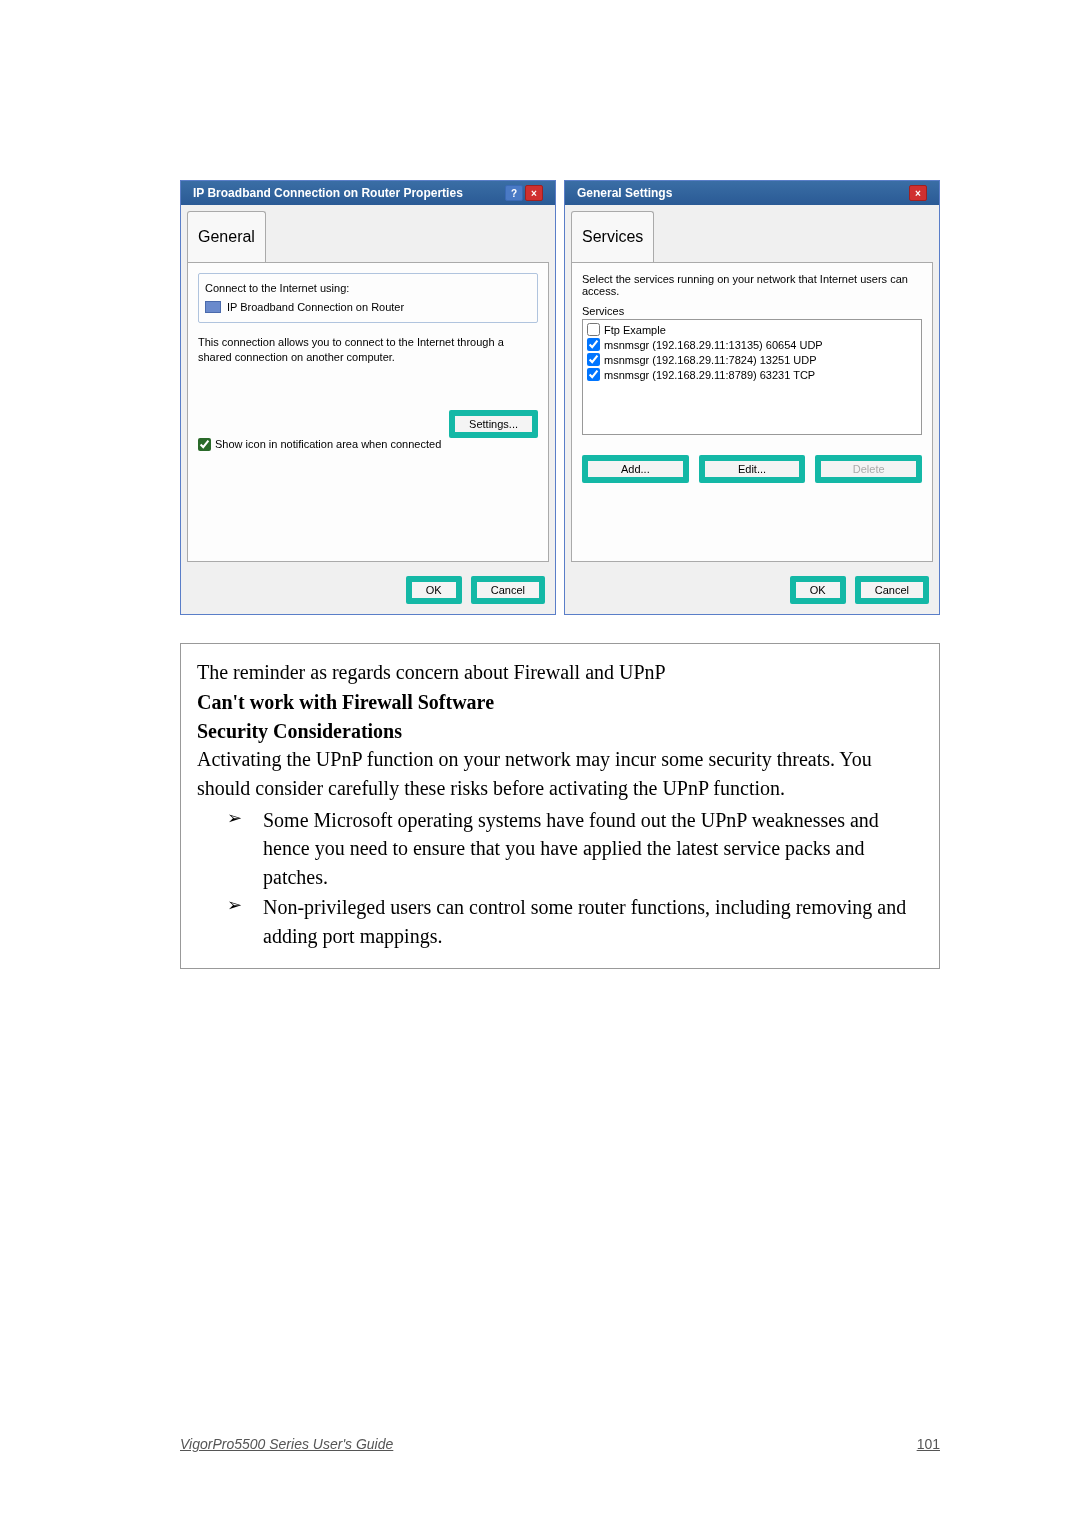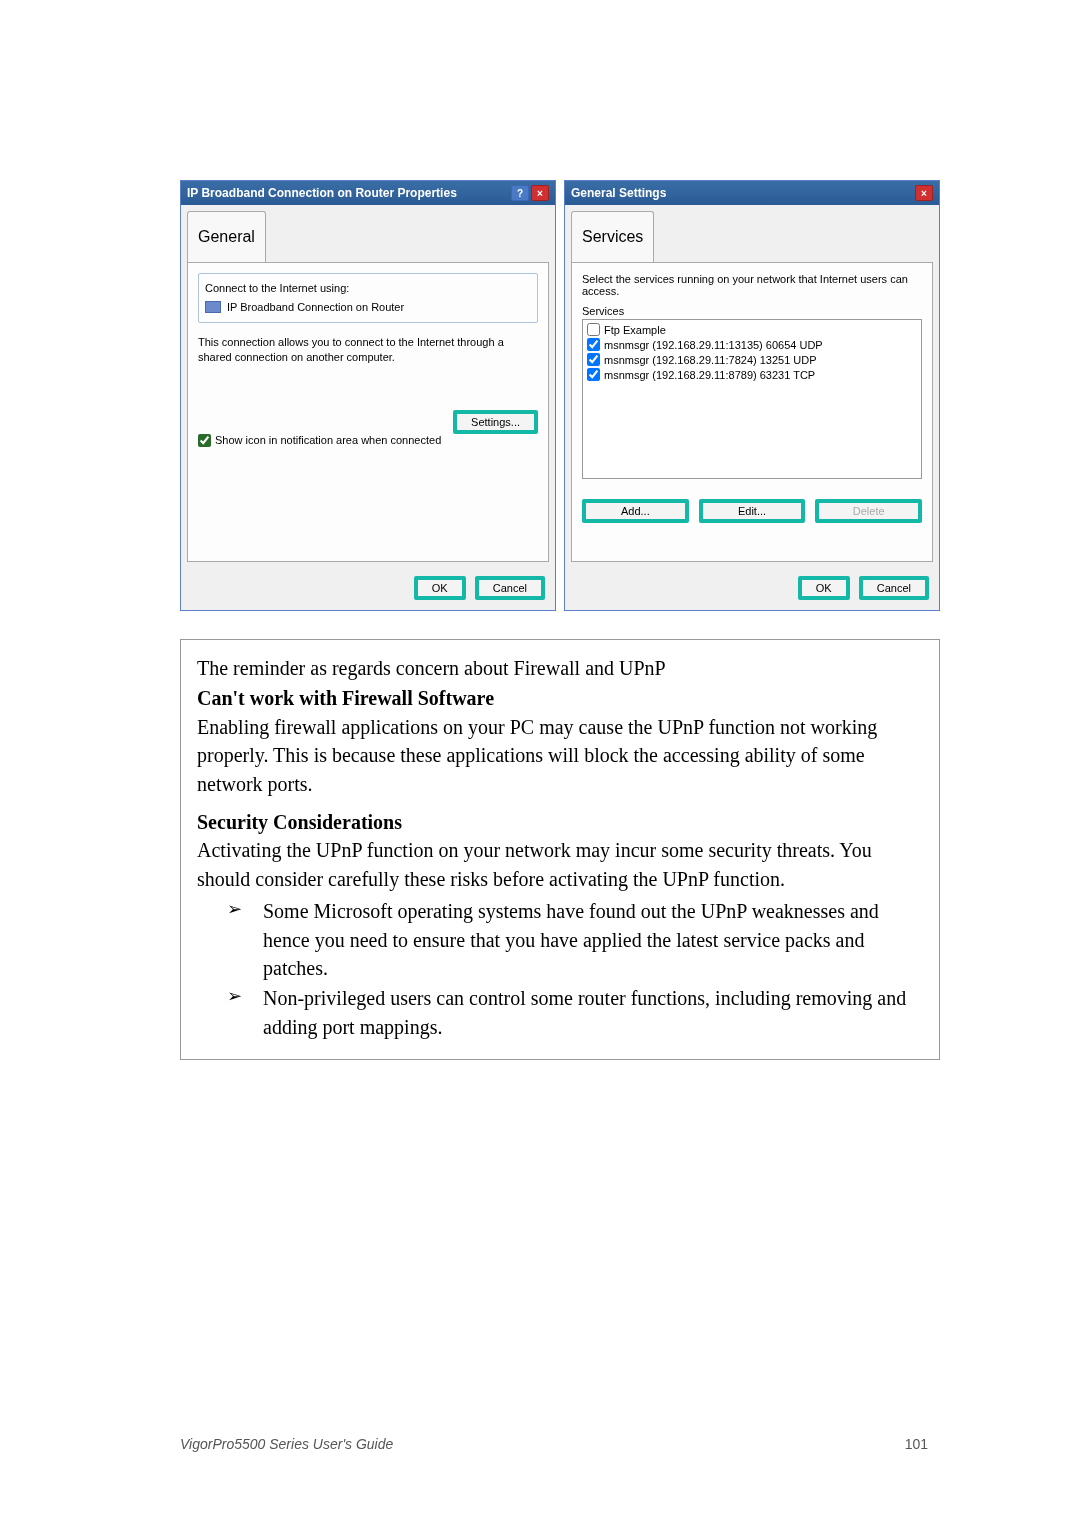--- a/index.html
+++ b/index.html
@@ -1,46 +1,46 @@
 <!DOCTYPE html>
 <html><head>
 <meta charset="utf-8">
 <style>
 * { margin: 0; padding: 0; box-sizing: border-box; }
 body { background: #fff; font-family: "Times New Roman", Times, serif; width: 1080px; height: 1528px; position: relative; color: #000; }
 .page { padding: 180px 140px 0 180px; }
 .screenshots { display: flex; gap: 8px; margin-bottom: 28px; justify-content: center; }
 .dialog { border: 1px solid #5a7ec8; background: #f0f0f0; font-family: Tahoma, Arial, sans-serif; font-size: 11px; width: 380px; }
-.titlebar { background: linear-gradient(to bottom, #3a6ea5, #2a5a95); color: #fff; padding: 4px 6px; display: flex; align-items: center; justify-content: space-between; font-size: 12px; font-weight: bold; }
+.titlebar { background: linear-gradient(to bottom, #3a6ea5, #2a5a95); color: #fff; padding: 4px 12px; display: flex; align-items: center; justify-content: space-between; font-size: 12px; font-weight: bold; }
 .titlebar-buttons { display: flex; gap: 2px; }
 .tbtn { width: 18px; height: 16px; background: #d03030; border: 1px solid #a02020; color: #fff; display: flex; align-items: center; justify-content: center; font-size: 10px; border-radius: 2px; }
 .tbtn.help { background: #4a7ac5; border-color: #3a6ab5; }
 .tabbar { padding: 6px 6px 0 6px; }
 .tab { display: inline-block; background: #f8f8f8; border: 1px solid #aaa; border-bottom: none; padding: 16px 10px; font-size: 16px; border-radius: 3px 3px 0 0; }
 .body-inner { background: #fdfdfd; border: 1px solid #aaa; margin: 0 6px 6px 6px; padding: 10px; min-height: 300px; position: relative; }
 .groupbox { border: 1px solid #b0c4de; border-radius: 2px; padding: 8px 6px 6px 6px; margin-bottom: 12px; }
 .row-icon { display: flex; align-items: center; gap: 6px; padding: 3px 0; }
 .small-icon { width: 16px; height: 12px; background: #6a8acc; border: 1px solid #4a6aac; display: inline-block; }
 .conn-desc { font-size: 11px; color: #000; margin: 10px 0; line-height: 1.4; }
 .settings-btn-row { text-align: right; margin-top: 44px; }
-.xp-btn { background: #f4f4f4; border: 4px solid #14b8a6; padding: 2px 14px; font-size: 11px; border-radius: 2px; cursor: pointer; }
+.xp-btn { background: #f4f4f4; border: 6px solid #14b8a6; padding: 2px 14px; font-size: 11px; border-radius: 2px; cursor: pointer; }
 .xp-btn.disabled { color: #aaa; }
 .chkrow { display: flex; align-items: center; gap: 4px; font-size: 11px; }
 .chkrow input { accent-color: #2a6a2a; }
 .btnrow { text-align: right; padding: 8px 10px 10px 0; }
-.services-list { border: 1px solid #999; height: 160px; padding: 2px; overflow: hidden; background: #fff; }
+.services-list { border: 1px solid #999; height: 116px; padding: 2px; overflow: hidden; background: #fff; }
 .services-list .item { display: flex; align-items: center; gap: 4px; font-size: 11px; padding: 1px 2px; }
 .advbtns { display: flex; gap: 10px; margin-top: 20px; }
 .advbtns .xp-btn { flex: 1; text-align: center; }
 .content-table { border: 1.5px solid #999; width: 100%; padding: 14px 16px; font-size: 20px; line-height: 1.42; }
 .bold { font-weight: bold; }
 .bullets { margin-left: 30px; margin-top: 4px; margin-bottom: 4px; }
 .bullets li { list-style: none; position: relative; padding-left: 36px; margin-bottom: 2px; }
 .bullets li::before { content: "➢"; position: absolute; left: 0; font-size: 18px; }
-.footer { position: absolute; bottom: 76px; left: 180px; right: 152px; display: flex; justify-content: space-between; font-family: Arial, Helvetica, sans-serif; font-size: 14px; color: #555; }
+.footer { position: absolute; bottom: 76px; left: 180px; right: 140px; display: flex; justify-content: space-between; font-family: Arial, Helvetica, sans-serif; font-size: 14px; color: #555; text-decoration: underline; }
 .footer .left { font-style: italic; }
 </style>
 </head>
 <body>
 
 <div class="page">
   <div class="screenshots">
 
     <div class="dialog">
       <div class="titlebar">
@@ -113,21 +113,20 @@
         <button class="xp-btn">OK</button>
         <button class="xp-btn" style="margin-left:6px;">Cancel</button>
       </div>
     </div>
 
   </div>
 
   <div class="content-table">
     <div style="margin-bottom:2px;">The reminder as regards concern about Firewall and UPnP</div>
     <div class="bold">Can't work with Firewall Software</div>
-    <div style="margin-bottom:10px;">Enabling firewall applications on your PC may cause the UPnP function not working properly. This is because these applications will block the accessing ability of some network ports.</div>
     <div class="bold">Security Considerations</div>
     <div>Activating the UPnP function on your network may incur some security threats. You should consider carefully these risks before activating the UPnP function.</div>
     <ul class="bullets">
       <li>Some Microsoft operating systems have found out the UPnP weaknesses and hence you need to ensure that you have applied the latest service packs and patches.</li>
       <li>Non-privileged users can control some router functions, including removing and adding port mappings.</li>
     </ul>
   </div>
 </div>
 
 <div class="footer">

